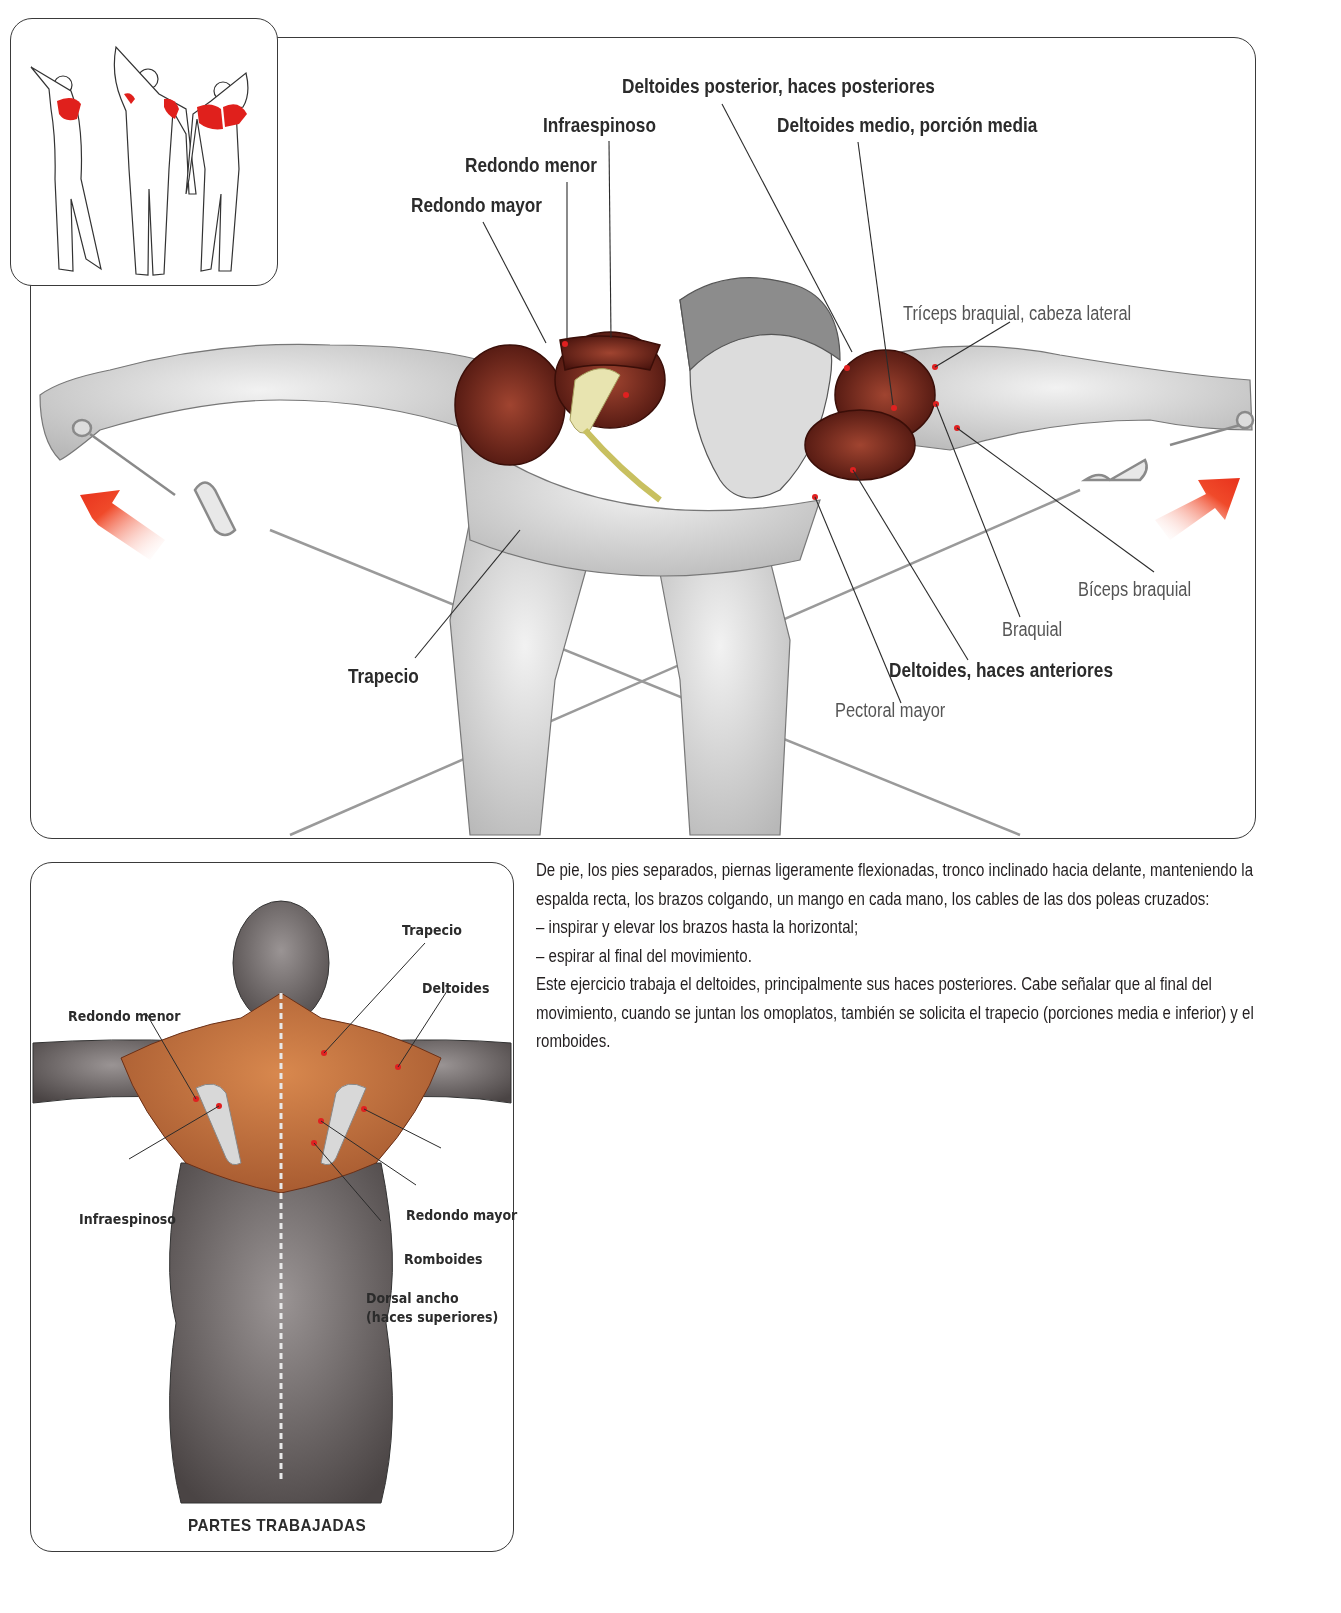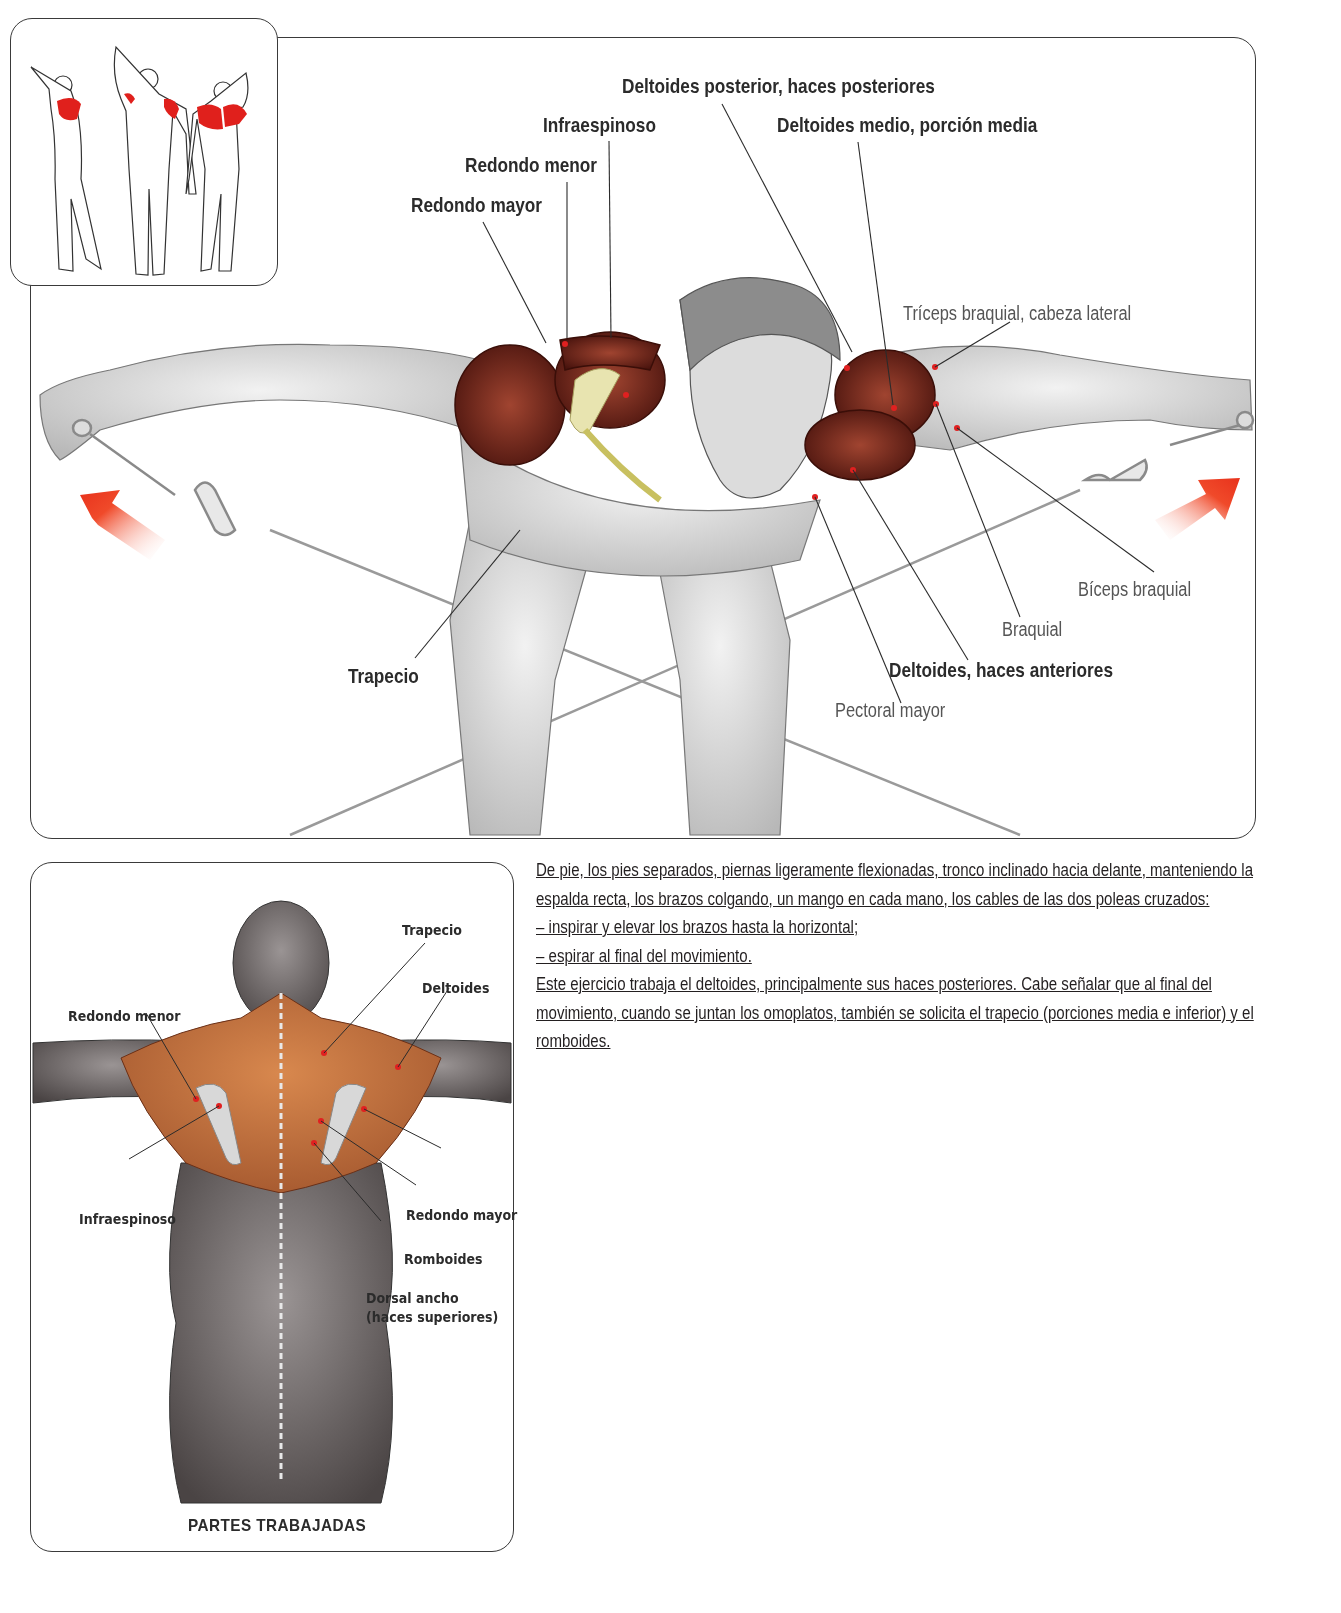--- a/index.html
+++ b/index.html
@@ -6,21 +6,21 @@
   body { width:1341px; height:1613px; position:relative; overflow:hidden; font-family:"Liberation Sans", sans-serif; color:#231f20; }
   .panel { position:absolute; border:1.5px solid #3a3a3a; background:#fff; }
   #main-panel { left:30px; top:37px; width:1224px; height:800px; border-radius:22px; }
   #thumb-panel { left:10px; top:18px; width:266px; height:266px; border-radius:22px; z-index:3; }
   #back-panel { left:30px; top:862px; width:482px; height:688px; border-radius:22px; }
   .lbl { position:absolute; white-space:nowrap; font-family:"Liberation Sans", sans-serif; transform:scaleX(0.82); transform-origin:left top; }
   .lbl.bold { font-weight:bold; font-size:21px; color:#2b2b2b; }
   .lbl.light { font-weight:normal; font-size:20px; color:#555; }
   .blbl { position:absolute; white-space:nowrap; font-weight:bold; font-size:14px; color:#2b2b2b; font-family:"DejaVu Sans", sans-serif; transform:scaleX(0.9); transform-origin:left top; }
   svg.layer { position:absolute; left:0; top:0; pointer-events:none; }
-  #desc { position:absolute; left:536px; top:856px; width:750px; font-size:17.5px; line-height:28.5px; color:#231f20;text-decoration:underline; }
+  #desc { position:absolute; left:536px; top:856px; width:750px; font-size:17.5px; line-height:28.5px; color:#231f20; }
   #desc p { margin:0; transform:scaleX(0.86); transform-origin:left top; width:872px; }
   #partes { position:absolute; left:188px; top:1516px; font-weight:bold; font-size:17px; letter-spacing:0.5px; color:#2b2b2b; transform:scaleX(0.9); transform-origin:left top; }
 </style>
 </head>
 <body>
 
 <div id="main-panel" class="panel"></div>
 
 <svg class="layer" width="1341" height="1613">
   <defs>

